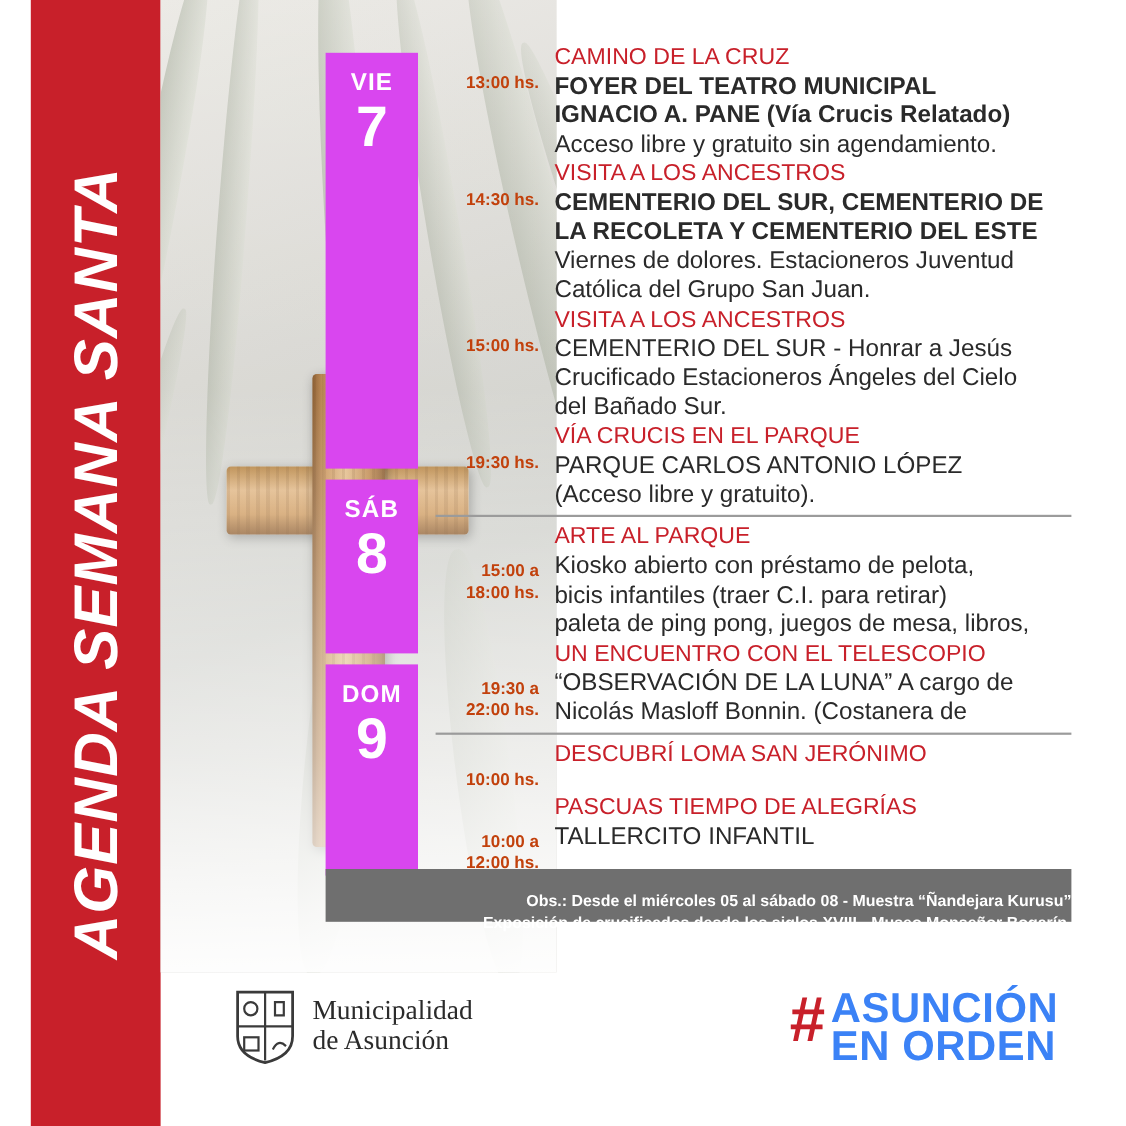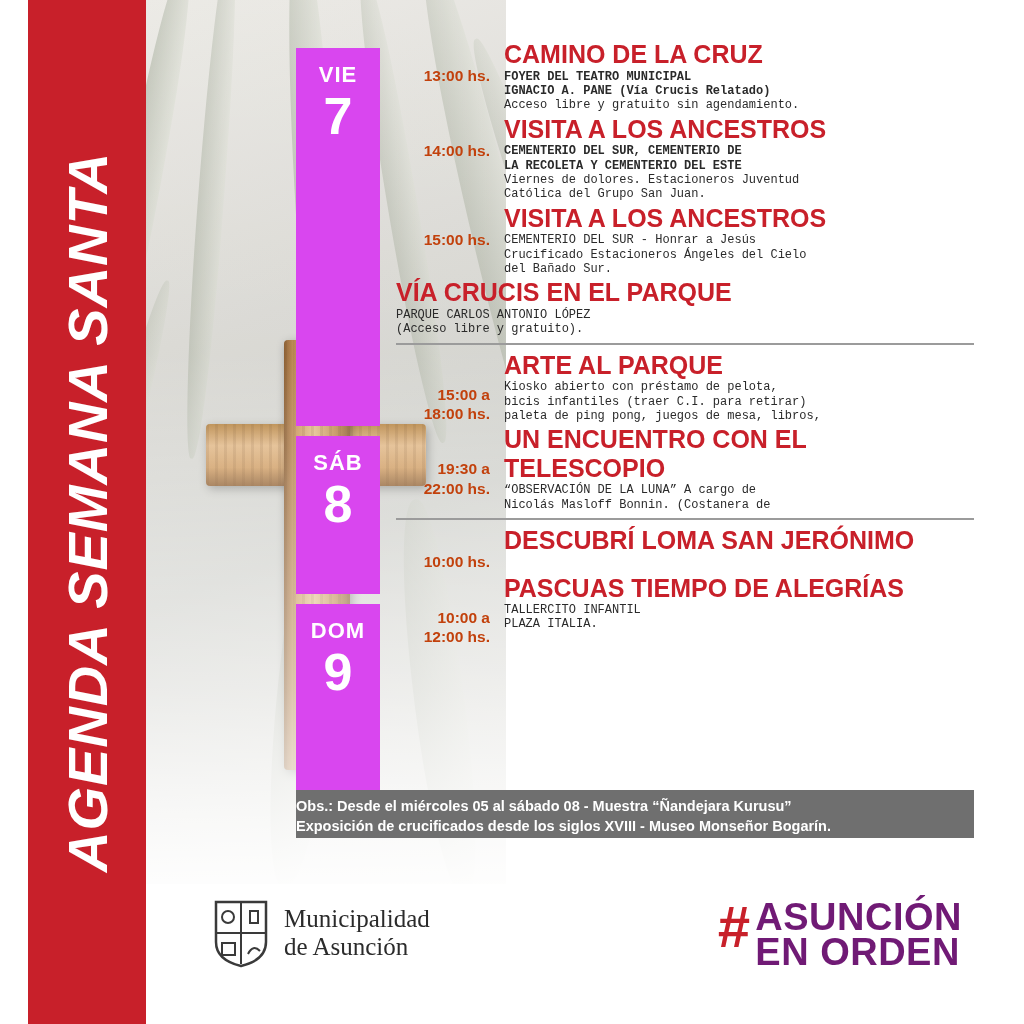--- a/index.html
+++ b/index.html
@@ -121,62 +121,62 @@
     text-align: right;
     padding-right: 14px;
     color: #c2410c;
     font-size: 15.5px;
     font-weight: bold;
     line-height: 1.25;
   }
   .detail-col { flex: 1 1 auto; }
   .ev-title {
     color: #c8202a;
-    font-size: 25px;
-    font-weight: bold;
+    font-size: 21px;
+    font-weight: normal;
     line-height: 1.14;
     margin-bottom: 1px;
   }
-  .ev-lines { color: #2a2a2a; font-size: 12px; line-height: 1.2; font-family: Liberation Mono, monospace; }
+  .ev-lines { color: #2a2a2a; font-size: 22px; line-height: 1.2; }
   .ev-lines div { white-space: nowrap; }
   .ev-lines .bold { font-weight: bold; }
 
   
   .event .time-col { align-self: flex-start; }
   .t-pad-1 { padding-top: 26px; }
   .t-pad-2 { padding-top: 34px; }
 
   
   .note-bar {
     position: absolute;
     left: 296px; top: 790px;
     width: 678px; height: 48px;
     background: #6f6f6f;
     color: #ffffff;
-    text-align: left;
-    padding-top: 7px;
+    text-align: right;
+    padding-top: 21px;
     font-size: 14.5px;
     font-weight: bold;
     line-height: 1.35;
   }
 
   
   .muni {
     position: absolute; left: 212px; top: 898px;
     display: flex; align-items: center; gap: 14px;
   }
   .shield { width: 58px; height: 70px; }
   .muni-text { color: #2b2b2b; font-size: 25px; line-height: 1.12; font-family: "Liberation Serif", serif; }
 
   .asu {
     position: absolute; right: 62px; top: 900px;
     display: flex; align-items: flex-start; gap: 6px;
   }
   .hash { color: #c8202a; font-size: 58px; font-weight: bold; line-height: .92; font-style: italic; }
-  .asu-lines { color: #701a75; font-size: 38px; font-weight: bold; line-height: .92; letter-spacing: .5px; }
+  .asu-lines { color: #3b82f6; font-size: 38px; font-weight: bold; line-height: .92; letter-spacing: .5px; }
   .asu-lines .l1 { display:block; }
   .asu-lines .l2 { display:block; }
 </style>
 </head>
 <body>
 
 <div class="poster">
 
   <div class="red-band">
     <div class="red-band-title">AGENDA SEMANA SANTA</div>
@@ -226,21 +226,21 @@
         <div class="detail-col">
           <div class="ev-title">CAMINO DE LA CRUZ</div>
           <div class="ev-lines">
             <div class="bold">FOYER DEL TEATRO MUNICIPAL</div>
             <div class="bold">IGNACIO A. PANE (Vía Crucis Relatado)</div>
             <div>Acceso libre y gratuito sin agendamiento.</div>
           </div>
         </div>
       </div>
       <div class="event">
-        <div class="time-col t-pad-1">14:00 hs.</div>
+        <div class="time-col t-pad-1">14:30 hs.</div>
         <div class="detail-col">
           <div class="ev-title">VISITA A LOS ANCESTROS</div>
           <div class="ev-lines">
             <div class="bold">CEMENTERIO DEL SUR, CEMENTERIO DE</div>
             <div class="bold">LA RECOLETA Y CEMENTERIO DEL ESTE</div>
             <div>Viernes de dolores. Estacioneros Juventud</div>
             <div>Católica del Grupo San Juan.</div>
           </div>
         </div>
       </div>
@@ -249,20 +249,21 @@
         <div class="detail-col">
           <div class="ev-title">VISITA A LOS ANCESTROS</div>
           <div class="ev-lines">
             <div>CEMENTERIO DEL SUR - Honrar a Jesús</div>
             <div>Crucificado Estacioneros Ángeles del Cielo</div>
             <div>del Bañado Sur.</div>
           </div>
         </div>
       </div>
       <div class="event">
+        <div class="time-col t-pad-1">19:30 hs.</div>
         <div class="detail-col">
           <div class="ev-title">VÍA CRUCIS EN EL PARQUE</div>
           <div class="ev-lines">
             <div>PARQUE CARLOS ANTONIO LÓPEZ</div>
             <div>(Acceso libre y gratuito).</div>
           </div>
         </div>
       </div>
     </div>
 
@@ -299,21 +300,20 @@
           <div class="ev-title">DESCUBRÍ LOMA SAN JERÓNIMO</div>
         </div>
       </div>
       <div class="event">
         <div class="time-col t-pad-2" style="white-space:pre-line">10:00 a
 12:00 hs.</div>
         <div class="detail-col">
           <div class="ev-title">PASCUAS TIEMPO DE ALEGRÍAS</div>
           <div class="ev-lines">
             <div>TALLERCITO INFANTIL</div>
-            <div>PLAZA ITALIA.</div>
           </div>
         </div>
       </div>
     </div>
 
   </div>
 
   <div class="note-bar">
     <div>Obs.: Desde el miércoles 05 al sábado 08 - Muestra “Ñandejara Kurusu”</div>
     <div>Exposición de crucificados desde los siglos XVIII - Museo Monseñor Bogarín.</div>

